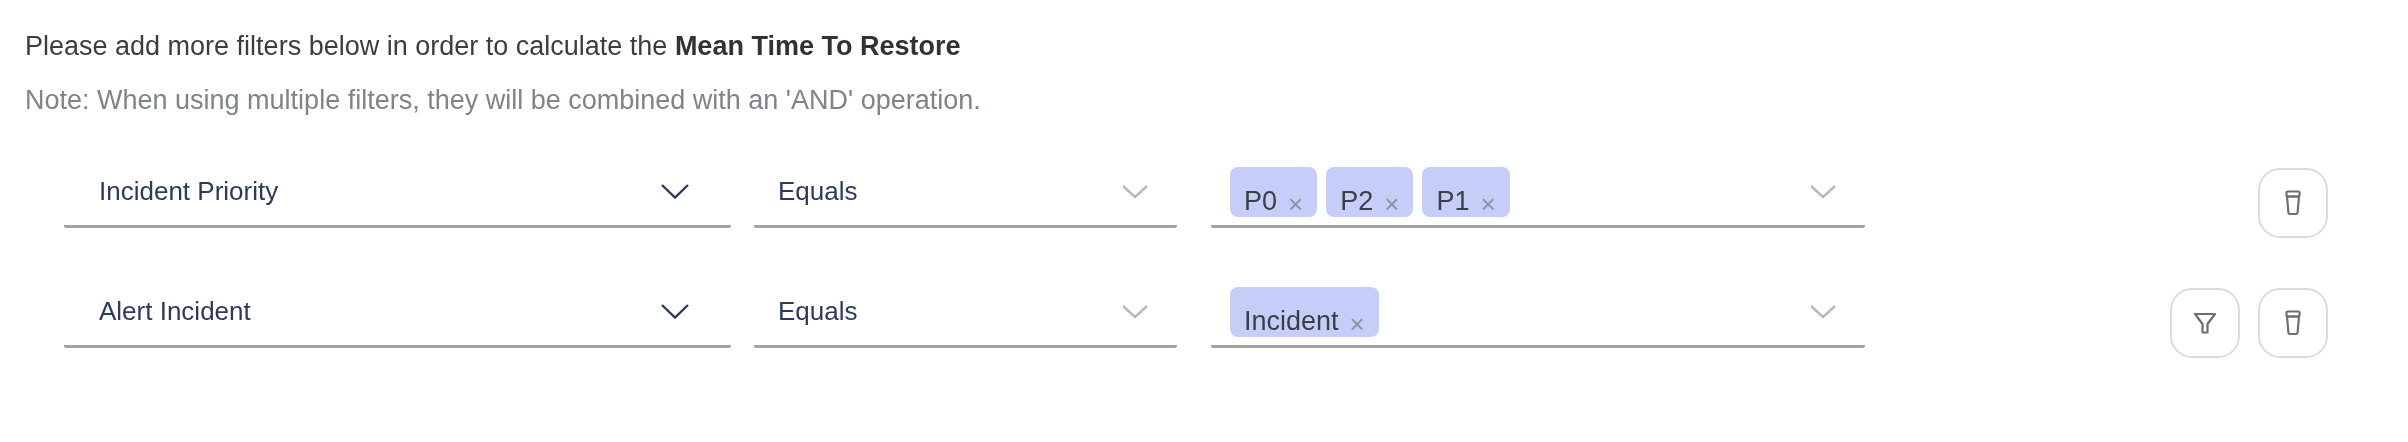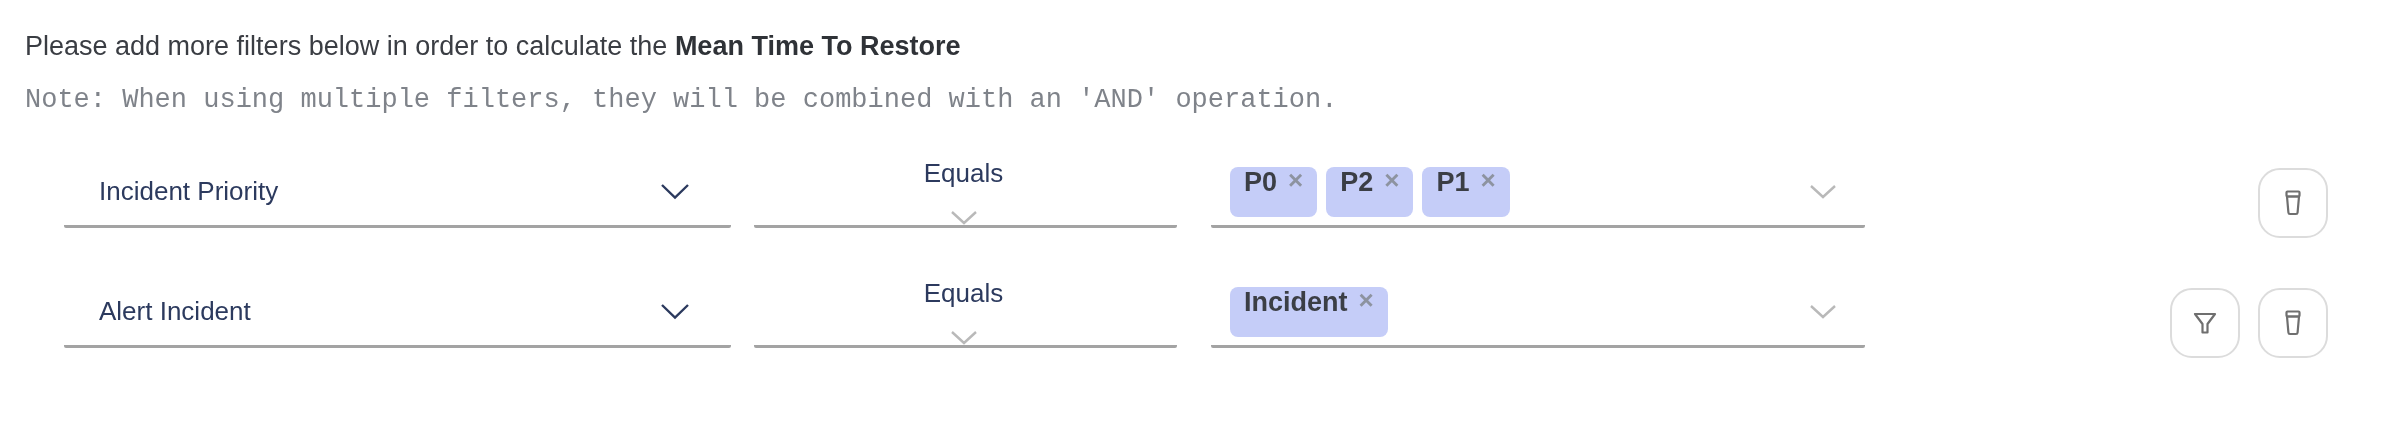--- a/index.html
+++ b/index.html
@@ -16,45 +16,45 @@
   }
   *{box-sizing:border-box;}
   html,body{margin:0;padding:0;background:#fff;}
   .canvas{
     position:relative;width:2408px;height:442px;background:#fff;overflow:hidden;
     font-family:"Liberation Sans","DejaVu Sans",sans-serif;
   }
   .header{position:absolute;left:25px;top:26px;}
   .intro{margin:0;font-size:27px;line-height:40px;color:var(--header-text);font-weight:400;}
   .intro strong{font-weight:700;color:#2f3237;}
-  .note{margin:18px 0 0 0;font-size:27px;line-height:32px;color:var(--note);font-weight:400;font-family:Liberation Mono, monospace;}
+  .note{margin:18px 0 0 0;font-size:27px;line-height:32px;color:var(--note);font-weight:400;}
 
   #rows{position:absolute;left:0;top:0;width:100%;height:100%;}
   .filter-row{position:absolute;left:0;width:100%;height:92px;}
   .filter-row:nth-child(1){top:158px;}
   .filter-row:nth-child(2){top:278px;}
 
   .field{
     position:absolute;top:0;height:70px;display:flex;align-items:center;
     justify-content:space-between;border-bottom:3px solid var(--underline);
     border-radius:0 0 2px 2px;cursor:pointer;background:#fff;
   }
   .field-attr{left:64px;width:667px;padding:0 41px 0 35px;}
-  .field-op{left:754px;width:423px;padding:0 28px 0 24px;flex-direction:column;}
+  .field-op{left:754px;width:423px;padding:0 28px 0 24px;}
   .field-vals{left:1211px;width:654px;padding:0 28px 0 19px;}
   .sel-label{font-size:26px;color:var(--label);white-space:nowrap;}
   .chev{flex:0 0 auto;}
   .chev polyline{fill:none;stroke-width:2.4px;}
   .chev-navy polyline{stroke:var(--label);}
   .chev-muted polyline{stroke:var(--chev-muted);}
 
   .tag-list{display:flex;align-items:center;gap:9px;flex:1;overflow:hidden;}
   .tag{
-    display:inline-flex;align-items:flex-start;height:50px;padding:0 14px;
-    background:var(--tag-bg);border-radius:8px;white-space:nowrap;font-weight:bold;
+    display:inline-flex;align-items:flex-end;height:50px;padding:0 14px;
+    background:var(--tag-bg);border-radius:8px;white-space:nowrap;
   }
   .tag-label{font-size:27px;color:var(--tag-text);}
   .tag-x{margin-left:11px;font-size:26px;color:var(--tag-x);cursor:pointer;line-height:1;}
 
   .iconbtn{
     position:absolute;top:10px;width:70px;height:70px;background:#fff;
     border:2px solid var(--btn-border);border-radius:22px;
     display:flex;align-items:center;justify-content:center;padding:0;cursor:pointer;
   }
   .btn-delete{left:2258px;}

